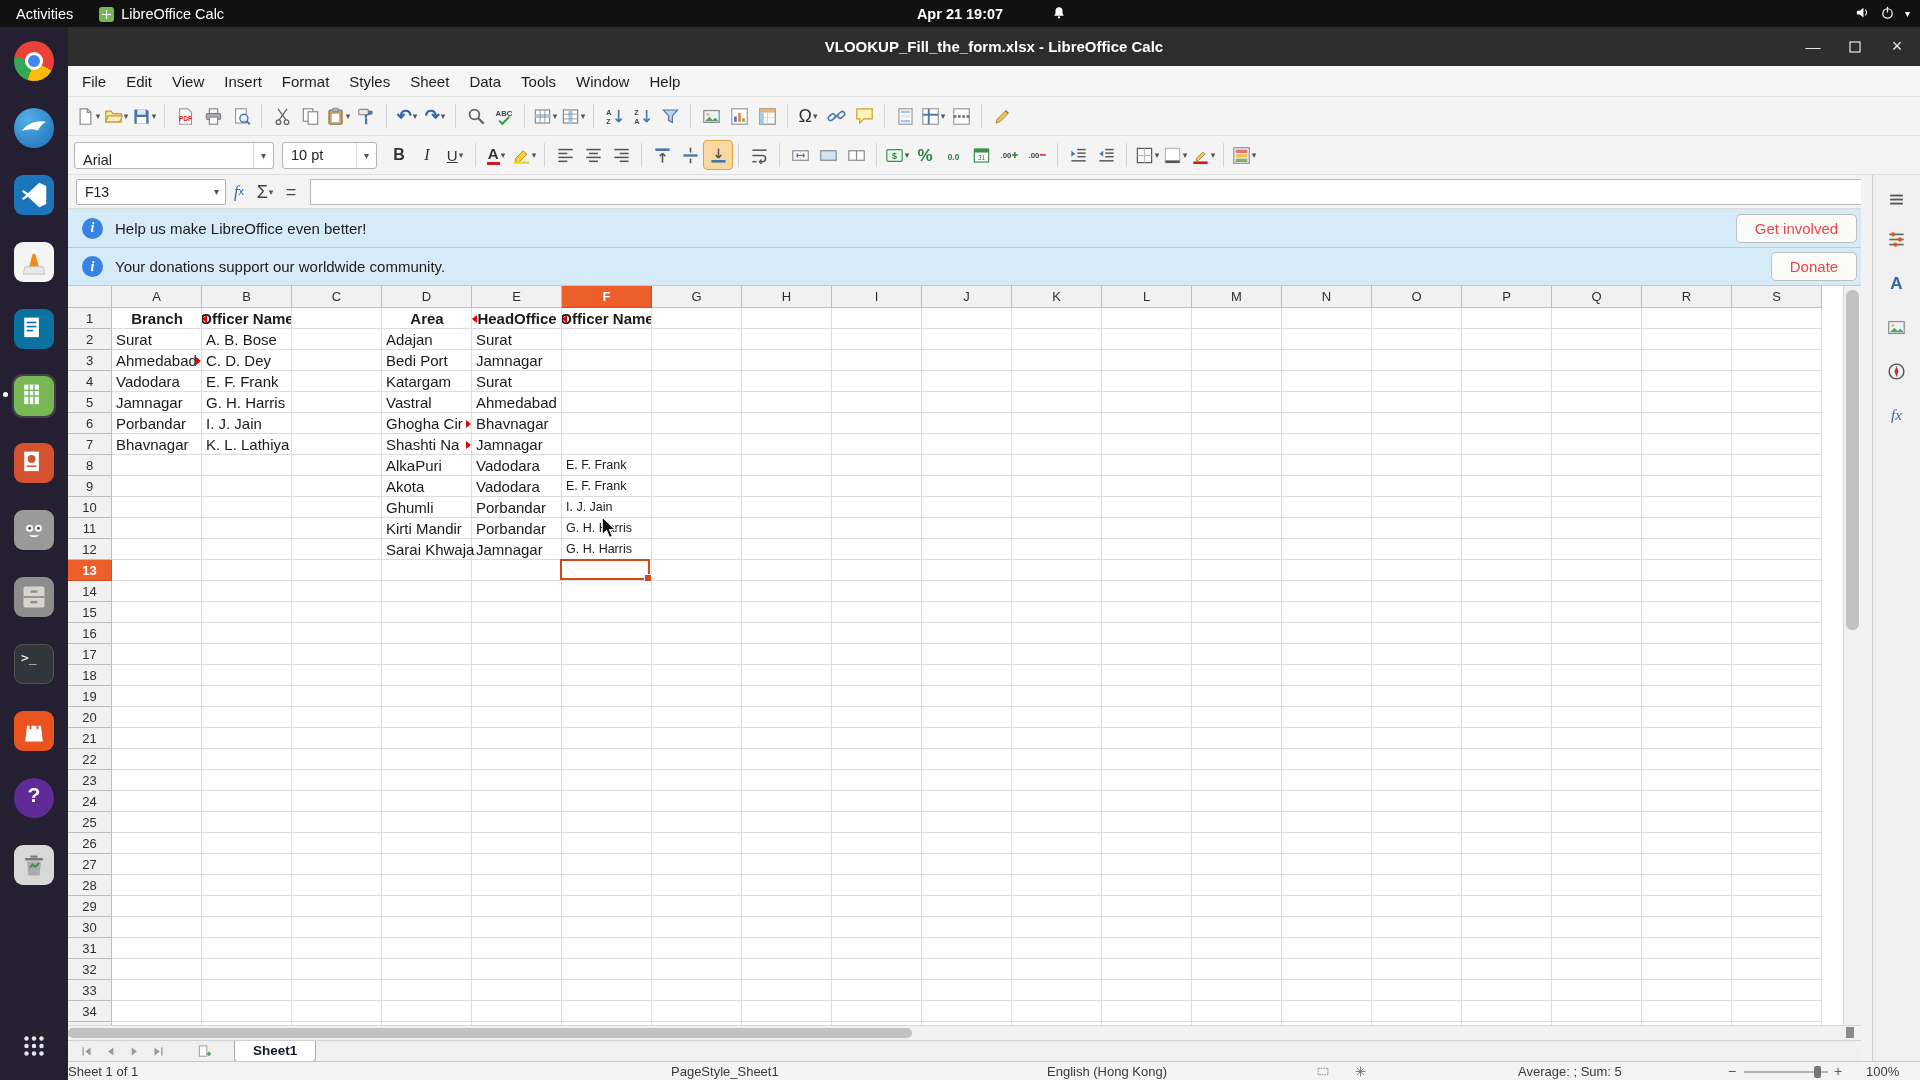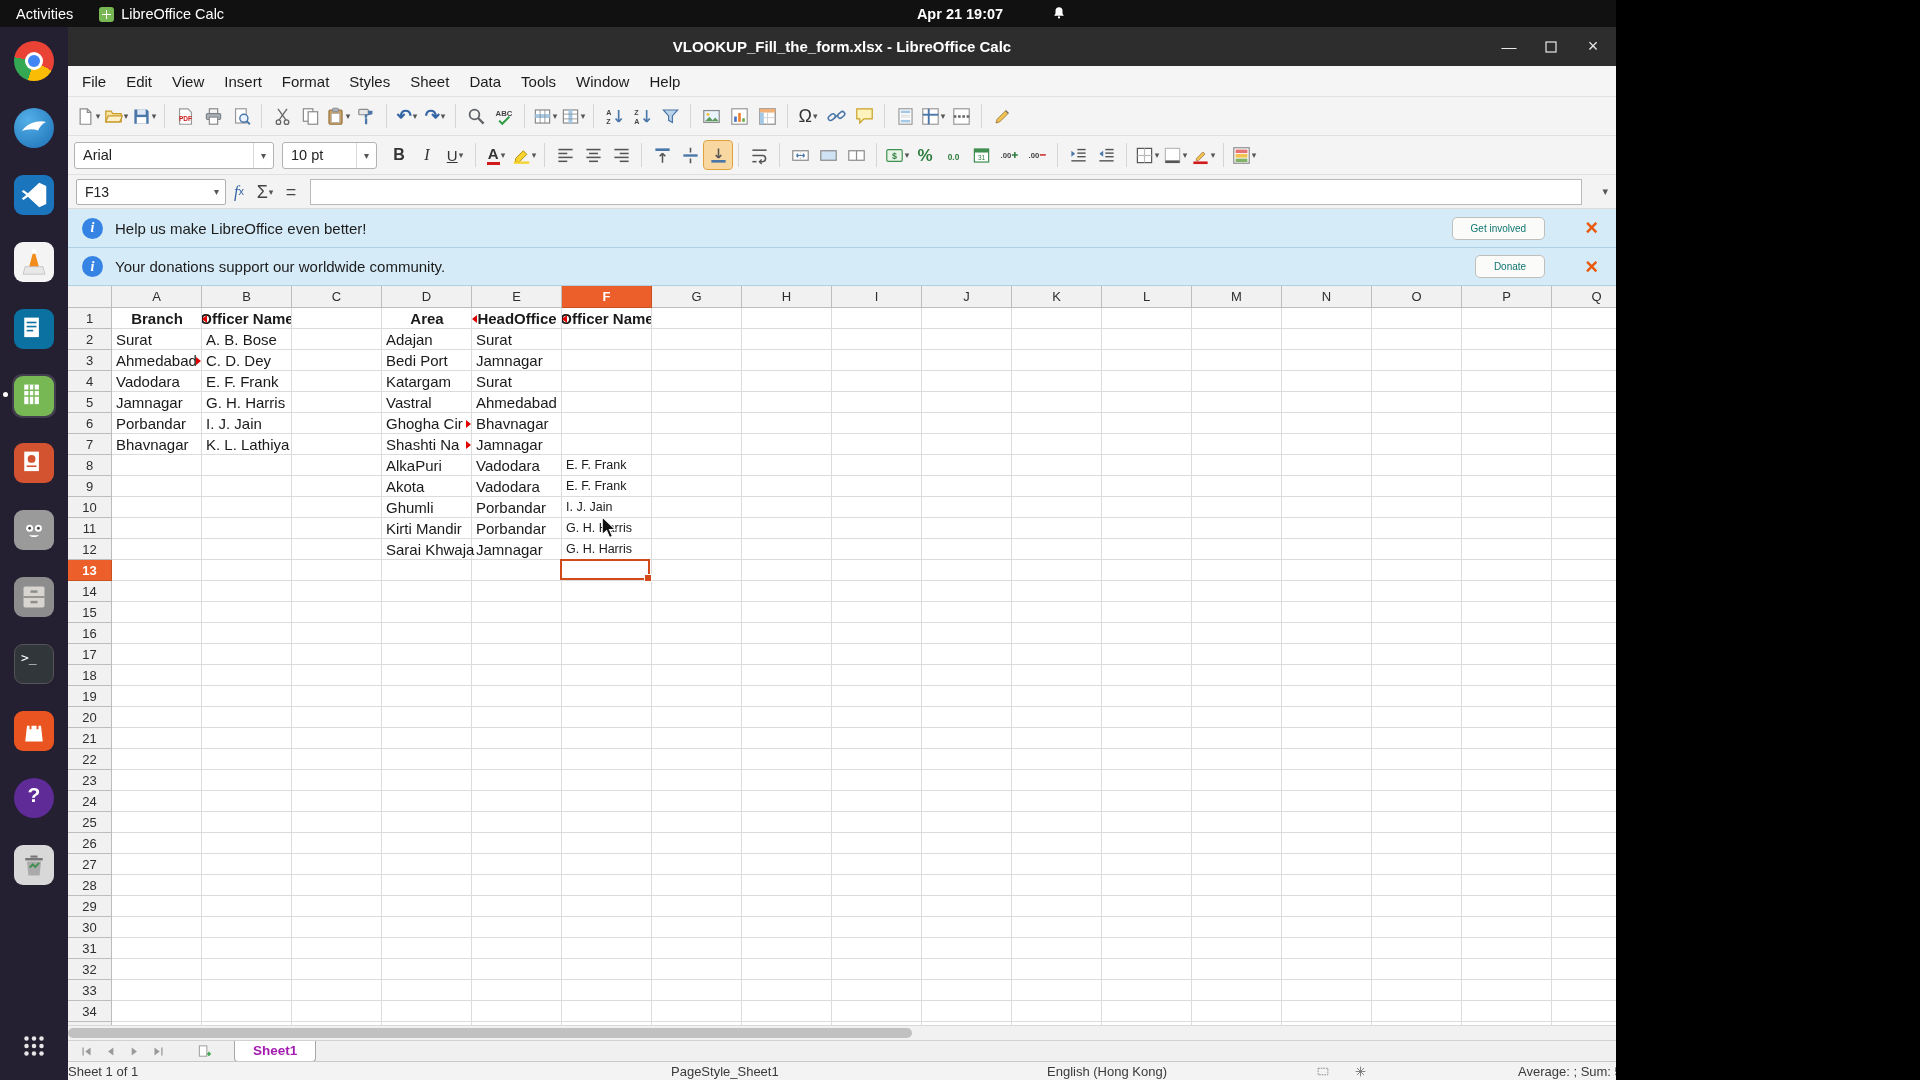--- a/index.html
+++ b/index.html
@@ -1,17 +1,17 @@
 <!DOCTYPE html>
 <html><head>
 <meta charset="utf-8">
 <style>
   html,body{margin:0;padding:0;background:#000;}
-  #screen{position:relative;width:1593px;height:1080px;overflow:hidden;background:#ffffff;
-          font-family:"Liberation Sans",sans-serif;padding-left:23px;-webkit-font-smoothing:antialiased;}
+  #screen{position:relative;width:1920px;height:1080px;overflow:hidden;background:#ffffff;
+          font-family:"Liberation Sans",sans-serif;-webkit-font-smoothing:antialiased;}
   .abs{position:absolute;}
 
   
   #topbar{left:0;top:0;width:1920px;height:27px;background:#111111;color:#fff;display:flex;align-items:center;font-size:14.5px;}
   #topbar .tb-left{display:flex;align-items:center;gap:26px;padding-left:16px;}
   .appname{display:flex;align-items:flex-end;gap:7px;}
   .appname .mini-calc{width:15px;height:15px;border-radius:3px;background:#77b855;position:relative;}
   .appname .mini-calc::after{content:"";position:absolute;inset:3px;background:
      linear-gradient(#fff,#fff) 0 4px/9px 1px no-repeat,linear-gradient(#fff,#fff) 4px 0/1px 9px no-repeat;}
   #clock{position:absolute;left:0;right:0;text-align:center;font-weight:600;}
@@ -60,21 +60,21 @@
   .fbtn{width:26px;height:26px;display:flex;align-items:center;justify-content:center;}
   #finput{flex:1;height:26px;background:#fff;border:1px solid #b9b9b9;margin-left:6px;margin-right:34px;font-size:14px;color:#222;padding-left:6px;display:flex;align-items:center;box-sizing:border-box;}
   #fexpand{position:absolute;right:8px;top:10px;font-size:11px;color:#555;}
 
   
   .infobar{left:68px;right:0;background:#d6ebf8;border-bottom:1px solid #aed0e4;display:flex;align-items:center;padding:0 14px;box-sizing:border-box;font-size:15px;color:#1c1c1c;}
   #info1{top:209px;height:39px;} #info2{top:248px;height:38px;}
   .info-ico{width:21px;height:21px;border-radius:50%;background:#3584e4;color:#fff;display:flex;align-items:center;justify-content:center;
             font-family:"Liberation Serif",serif;font-style:italic;font-weight:bold;font-size:14px;margin-right:12px;flex:0 0 auto;}
   .infobar .spacer{flex:1;}
-  .info-btn{background:#fbfbfa;border:1px solid #bfbfbc;border-radius:5px;padding:5px 18px;font-size:10px;color:#0f766e;margin-right:36px;}
+  .info-btn{background:#fbfbfa;border:1px solid #bfbfbc;border-radius:5px;padding:5px 18px;font-size:15px;color:#ef4444;margin-right:28px;}
   .info-close{color:#e8590c;font-size:22px;font-weight:bold;line-height:1;padding:0 4px;}
 
   
   #sheetbg{left:68px;top:286px;width:1793px;height:754px;background:#fff;}
   #grid{left:68px;top:286px;width:1754px;height:739px;overflow:hidden;background:#fff;display:grid;
         grid-template-columns:44px repeat(19,90px);grid-template-rows:22px repeat(35,21px);}
   .gh{background:#f1f1f1;border-right:1px solid #bdbdbd;border-bottom:1px solid #bdbdbd;display:flex;align-items:center;justify-content:center;
       font-size:13px;color:#2e2e2e;box-sizing:border-box;}
   .gh.selhdr{background:#ec5e2a;color:#fff;font-weight:bold;border-right-color:#c9501f;border-bottom-color:#c9501f;}
   .cl{position:relative;border-right:1px solid #dcdcdc;border-bottom:1px solid #dcdcdc;box-sizing:border-box;
@@ -94,21 +94,21 @@
   #vthumb{position:absolute;left:2px;top:4px;width:13px;height:340px;background:#c1c1c1;border-radius:6px;}
   #hscroll{left:68px;top:1025px;width:1793px;height:15px;background:#f1f1f1;border-top:1px solid #d8d8d8;box-sizing:border-box;}
   #hthumb{position:absolute;left:0px;top:2px;width:844px;height:10px;background:#c1c1c1;border-radius:5px;}
   #scorner{left:1846px;top:1027px;width:8px;height:11px;background:#8a8a8a;}
   #rightstrip{left:1861px;top:175px;width:11px;height:886px;background:#f2f2f2;}
 
   
   #tabbar{left:68px;top:1040px;width:1793px;height:21px;background:#f0f0f0;border-top:1px solid #d2d2d2;display:flex;align-items:center;padding-left:10px;box-sizing:border-box;gap:8px;}
   .navico{width:16px;height:16px;display:flex;align-items:center;justify-content:center;}
   #sheettab{height:20px;background:#fff;border:1px solid #a8a8a8;border-top:none;border-radius:0 0 4px 4px;display:flex;align-items:center;
-            padding:0 18px;font-size:13.5px;font-weight:bold;color:#a21caf;margin-left:14px;}
+            padding:0 18px;font-size:13.5px;font-weight:bold;color:#0f172a;margin-left:14px;}
 
   
   #statusbar{left:68px;top:1061px;right:0;height:19px;background:#f3f3f3;border-top:1px solid #c9c9c9;font-size:13px;color:#3a3a3a;box-sizing:border-box;}
   #statusbar .sitem{position:absolute;top:2px;white-space:nowrap;}
   .zoomtrack{position:absolute;top:9px;width:84px;height:2px;background:#b5b5b5;}
   .zoomhandle{position:absolute;top:4px;width:7px;height:12px;background:#777;border-radius:2px;}
   .zsign{font-size:14px;color:#555;}
 
   
   #sidebar{left:1872px;top:175px;width:48px;height:886px;background:#f0f0f0;border-left:1px solid #cfcfcf;box-sizing:border-box;}
@@ -496,21 +496,21 @@
       </div>
       <div class="tsep"></div>
       <div class="tbtn">
         <svg class="svgi" viewBox="0 0 16 16">
           <path d="M2.5 13.5l1-3.2 7.2-7.2 2.2 2.2-7.2 7.2z" fill="#f2c14e" stroke="#96713a" stroke-width="0.7"></path>
           <path d="M10.7 3.1l2.2 2.2" stroke="#666"></path>
         </svg>
       </div>
     </div>
   <div id="tb2" class="toolbar abs">
-    <div class="combo" style="width:200px;">
+    <div class="combo" style="width:200px;align-items:flex-end;">
       <span>Arial</span>
       <span class="carrow">▾</span>
     </div>
     <div class="combo" style="width:95px;">
       <span>10 pt</span>
       <span class="carrow">▾</span>
     </div>
     <div id="tb2icons" style="display:flex;align-items:center;">
         <div class="tbtn">
           <span class="glyph fw">B</span>

